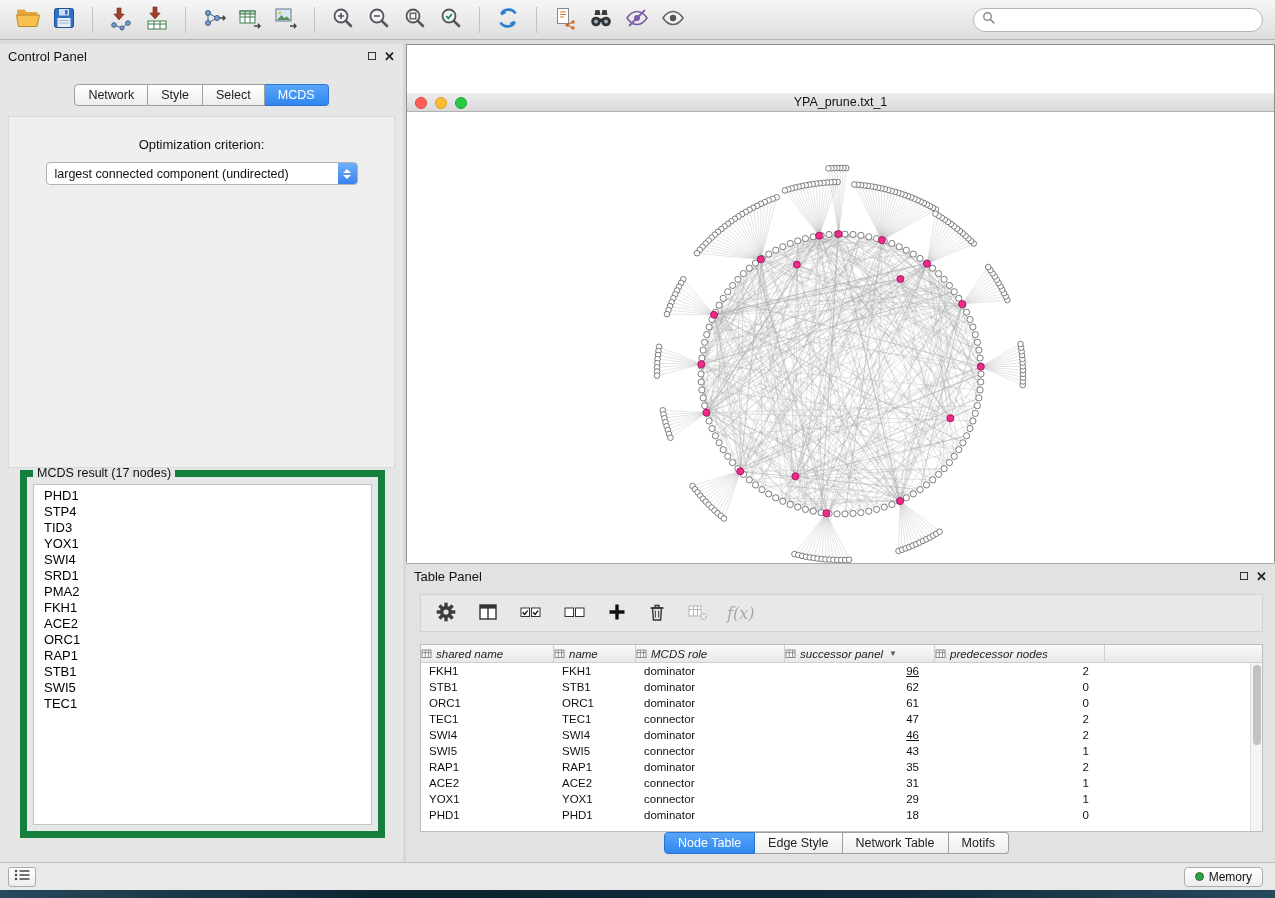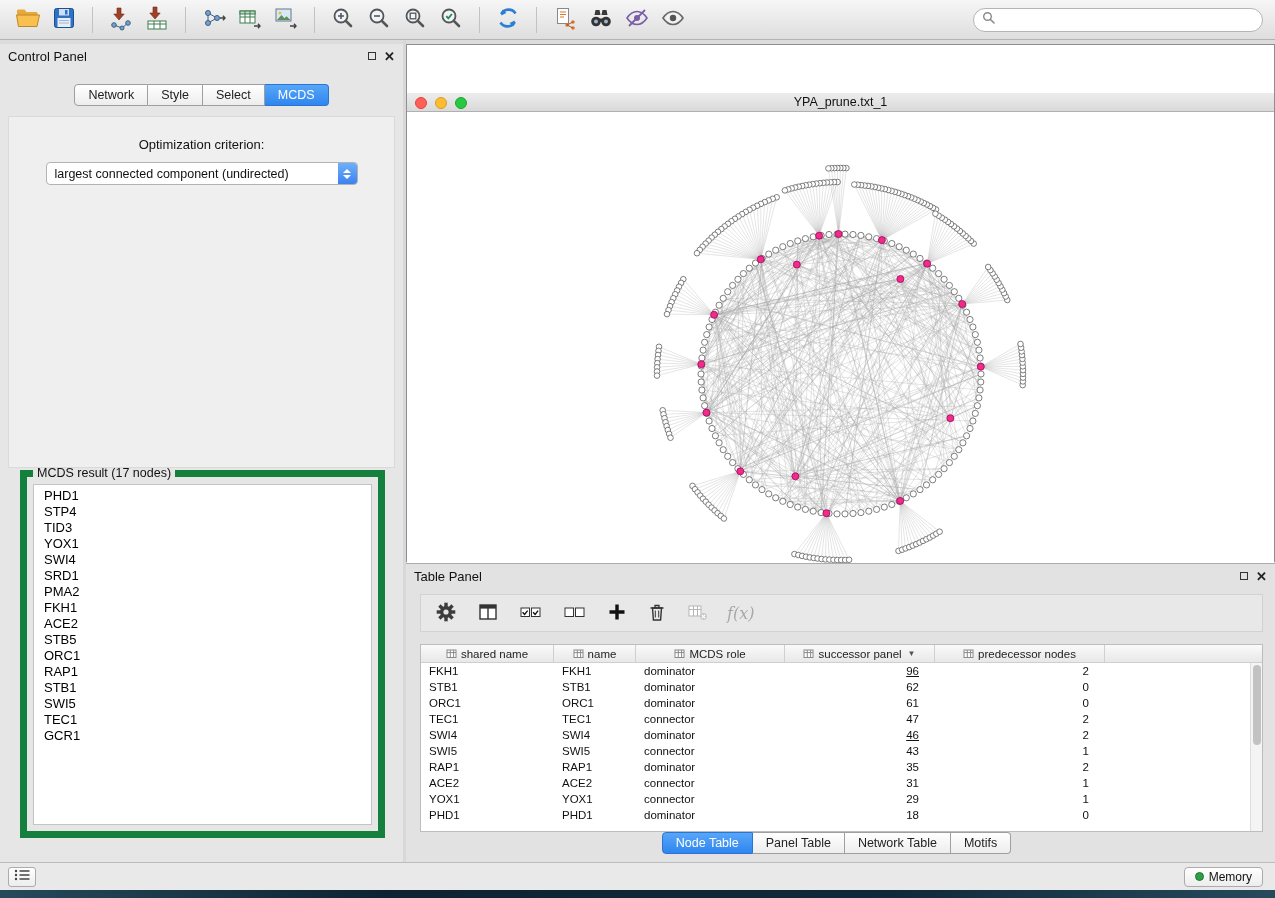--- a/index.html
+++ b/index.html
@@ -67,22 +67,22 @@
   .net-canvas { height:497px; overflow:hidden; background:#fff; }
 
   
   .table-panel { position:absolute; left:0; top:523px; right:0; bottom:0; background:#e2e2e2; border-top:1px solid #ababab; }
   .tbl-toolbar { position:absolute; top:30px; left:14px; right:12px; height:38px; background:#e8e8e8;
     border:1px solid #d2d2d2; display:flex; align-items:center; gap:16px; padding-left:12px; }
   .tbl-toolbar .tbtn { padding:1px 2px; }
   .fx-label { font-family:"DejaVu Serif", serif; font-style:italic; font-size:16px; color:#a8a8a8; cursor:default; }
   .tbl-wrap { position:absolute; top:80px; left:14px; right:12px; height:188px; background:#fff; border:1px solid #bdbdbd; overflow:hidden; }
   .tbl-header { display:flex; height:18px; background:linear-gradient(#fafafa,#e8e8e8); border-bottom:1px solid #cfcfcf; }
-  .th-cell { display:flex; align-items:center; justify-content:center; gap:4px; font-size:11.5px; color:#222;
-    border-right:1px solid #cfcfcf; cursor:pointer; position:relative; white-space:nowrap; }
+  .th-cell { display:flex; align-items:center; justify-content:flex-start; gap:4px; font-size:11.5px; color:#222;
+    border-right:1px solid #cfcfcf; cursor:pointer; position:relative; white-space:nowrap;font-style:italic; }
   .th-arrow { font-size:8px; color:#555; margin-left:2px; }
   .tbl-row { display:flex; height:16px; }
   .td-cell { font-size:11.5px; color:#111; line-height:16px; white-space:nowrap; overflow:hidden; }
   .td-left { padding-left:8px; text-align:left; }
   .td-right { padding-right:16px; text-align:right; }
   .tbl-scroll { position:absolute; right:0; top:18px; bottom:0; width:12px; background:#f4f4f4; border-left:1px solid #ddd; }
   .tbl-scroll .thumb { width:8px; margin:2px auto 0 auto; height:80px; background:#c2c2c2; border-radius:4px; }
   .seg-tabs.bottom { position:absolute; bottom:8px; left:0; right:8px; margin-top:0; }
 
   
@@ -277,27 +277,25 @@
       <div class="result-list" id="mcds-list">
           <div class="result-item">PHD1</div>
           <div class="result-item">STP4</div>
           <div class="result-item">TID3</div>
           <div class="result-item">YOX1</div>
           <div class="result-item">SWI4</div>
           <div class="result-item">SRD1</div>
           <div class="result-item">PMA2</div>
           <div class="result-item">FKH1</div>
           <div class="result-item">ACE2</div>
-          <div class="result-item">STB5</div>
           <div class="result-item">ORC1</div>
           <div class="result-item">RAP1</div>
           <div class="result-item">STB1</div>
           <div class="result-item">SWI5</div>
           <div class="result-item">TEC1</div>
-          <div class="result-item">GCR1</div>
         </div>
     </fieldset>
   </div>
 
   <div class="v-divider"></div>
 
   <div class="right-area">
 
     <div class="network-window">
       <div class="net-titlebar">
@@ -1432,21 +1430,21 @@
               <div class="td-cell td-right" style="width: 170px;">0</div>
             </div>
           </div>
         <div class="tbl-scroll">
             <div class="thumb"></div>
           </div>
       </div>
 
       <div class="seg-tabs bottom" id="tbl-tabs">
           <div class="seg-tab selected">Node Table</div>
-          <div class="seg-tab">Panel Table</div>
+          <div class="seg-tab">Edge Style</div>
           <div class="seg-tab">Network Table</div>
           <div class="seg-tab">Motifs</div>
         </div>
     </div>
   </div>
 
   <div class="statusbar">
     <button class="status-left-btn">
         <span><svg width="16" height="12" viewBox="0 0 16 12">
             <circle cx="2" cy="2" r="1.2" fill="#444"></circle>

